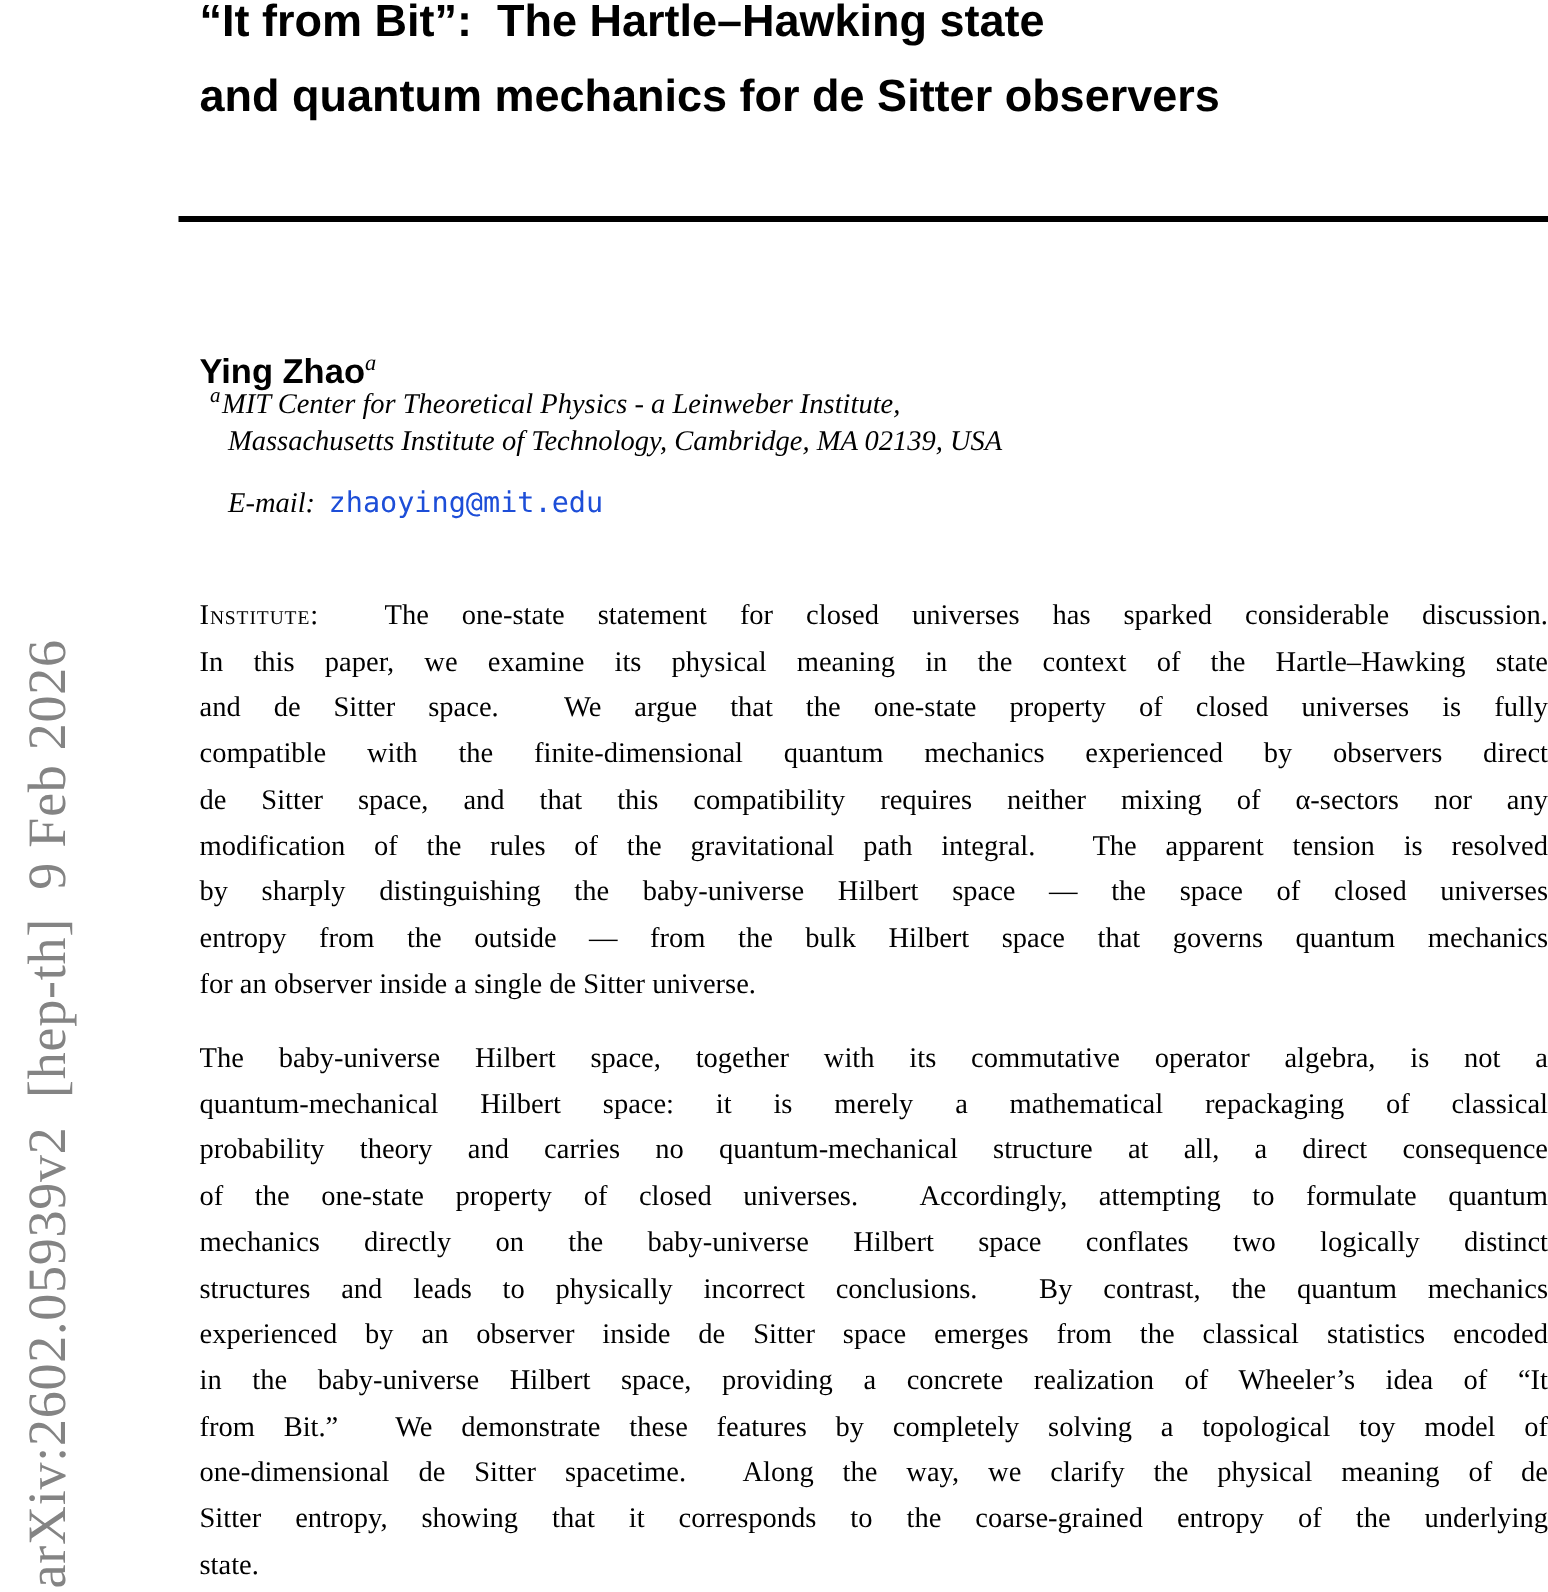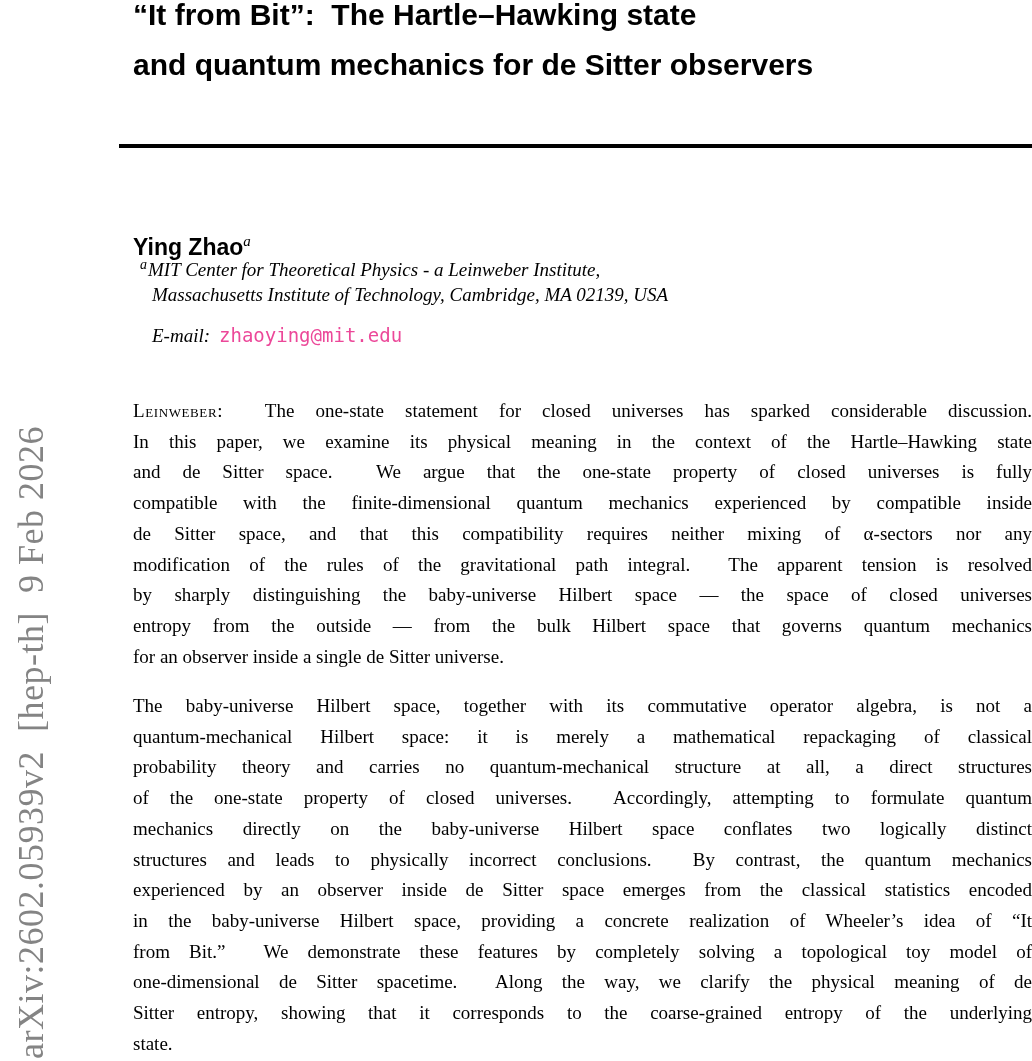--- a/index.html
+++ b/index.html
@@ -149,39 +149,39 @@
   </div>
 
   <div class="affiliation">
     <div class="aff-line1">
       <sup>a</sup><span>MIT Center for Theoretical Physics - a Leinweber Institute,</span>
     </div>
     <div class="aff-line2">Massachusetts Institute of Technology, Cambridge, MA 02139, USA</div>
   </div>
 
   <div class="contact">
-    <span class="email-label">E-mail:</span><a class="email-link" style="color: #ec4899;">zhaoying@mit.edu</a>
+    <span class="email-label">E-mail:</span><a class="email-link" style="color: #1d4ed8;">zhaoying@mit.edu</a>
   </div>
 
   <div class="abstract para1">
-      <div class="jline"><span class="smallcaps">Leinweber:</span><span>&nbsp; The one-state statement for closed universes has sparked considerable discussion.</span></div>
+      <div class="jline"><span class="smallcaps">Institute:</span><span>&nbsp; The one-state statement for closed universes has sparked considerable discussion.</span></div>
       <div class="jline"><span>In this paper, we examine its physical meaning in the context of the Hartle–Hawking state</span></div>
       <div class="jline"><span>and de Sitter space.&nbsp; We argue that the one-state property of closed universes is fully</span></div>
-      <div class="jline"><span>compatible with the finite-dimensional quantum mechanics experienced by compatible inside</span></div>
+      <div class="jline"><span>compatible with the finite-dimensional quantum mechanics experienced by observers direct</span></div>
       <div class="jline"><span>de Sitter space, and that this compatibility requires neither mixing of α-sectors nor any</span></div>
       <div class="jline"><span>modification of the rules of the gravitational path integral.&nbsp; The apparent tension is resolved</span></div>
       <div class="jline"><span>by sharply distinguishing the baby-universe Hilbert space — the space of closed universes</span></div>
       <div class="jline"><span>entropy from the </span><span class="italic">outside</span><span> — from the bulk Hilbert space that governs quantum mechanics</span></div>
       <div class="jline last"><span>for an observer </span><span class="italic">inside</span><span> a single de Sitter universe.</span></div>
     </div>
 
   <div class="abstract para2">
       <div class="jline"><span>The baby-universe Hilbert space, together with its commutative operator algebra, is not a</span></div>
       <div class="jline"><span>quantum-mechanical Hilbert space: it is merely a mathematical repackaging of classical</span></div>
-      <div class="jline"><span>probability theory and carries no quantum-mechanical structure at all, a direct structures</span></div>
+      <div class="jline"><span>probability theory and carries no quantum-mechanical structure at all, a direct consequence</span></div>
       <div class="jline"><span>of the one-state property of closed universes.&nbsp; Accordingly, attempting to formulate quantum</span></div>
       <div class="jline"><span>mechanics directly on the baby-universe Hilbert space conflates two logically distinct</span></div>
       <div class="jline"><span>structures and leads to physically incorrect conclusions.&nbsp; By contrast, the quantum mechanics</span></div>
       <div class="jline"><span>experienced by an observer inside de Sitter space emerges from the classical statistics encoded</span></div>
       <div class="jline"><span>in the baby-universe Hilbert space, providing a concrete realization of Wheeler’s idea of “It</span></div>
       <div class="jline"><span>from Bit.”&nbsp; We demonstrate these features by completely solving a topological toy model of</span></div>
       <div class="jline"><span>one-dimensional de Sitter spacetime.&nbsp; Along the way, we clarify the physical meaning of de</span></div>
       <div class="jline"><span>Sitter entropy, showing that it corresponds to the coarse-grained entropy of the underlying</span></div>
       <div class="jline last"><span>state.</span></div>
     </div>

